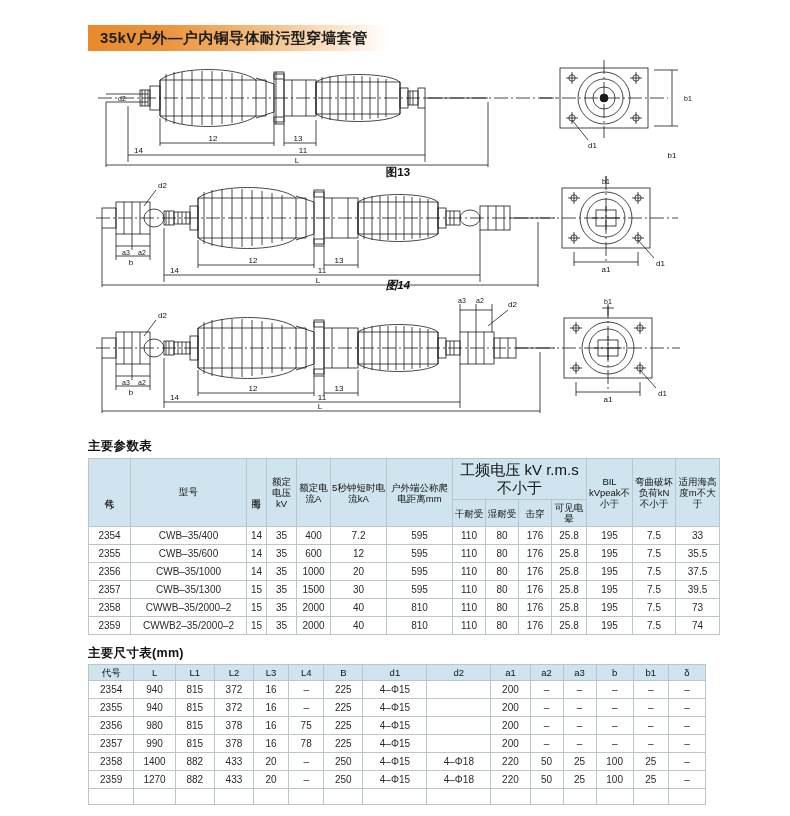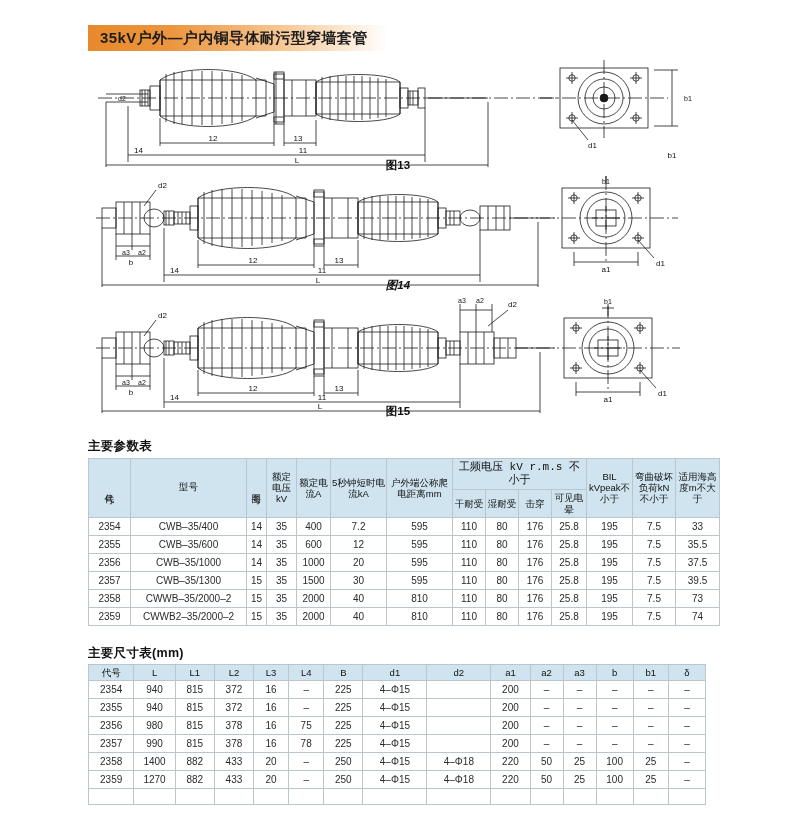--- a/index.html
+++ b/index.html
@@ -64,21 +64,21 @@
   }
   tbody td{
     background:#ffffff;
     height:17px;
     font-size:10px;
     color:#2a2a2a;
   }
   .tbl-params{position:absolute;left:88px;top:458px;width:618px;}
   .tbl-dims{position:absolute;left:88px;top:664px;width:618px;}
   .hcell{display:block;padding:2px 1px;}
-  .grp{font-size:11px;line-height:1.2;font-family:Liberation Mono, monospace;}
+  .grp{font-size:15px;line-height:1.2;}
   .model{letter-spacing:.2px;font-family:Liberation Serif, serif;}
   .vert{
     writing-mode:vertical-rl;
     text-orientation:upright;
     letter-spacing:1px;
     display:inline-block;
     line-height:1;
   }
   .empty-row td{height:15px;}
 </style>
@@ -200,21 +200,21 @@
           <text x="210" y="83" text-anchor="middle">13</text>
           <text x="46" y="95">14</text>
           <text x="215" y="95" text-anchor="middle">11</text>
           <text x="209" y="105" text-anchor="middle">L</text>
           <text x="500" y="90">d1</text>
           <text x="584" y="100" text-anchor="middle">b1</text>
           <text x="30" y="43" font-size="7">d2</text>
           <text x="596" y="43" font-size="7">b1</text>
         </g>
       </svg>
-      <div class="fig-caption" style="top:100px;">图13</div>
+      <div class="fig-caption" style="top:107px;">图13</div>
     </div>
 
     <div class="fig" style="top:118px;">
       <svg width="620" height="112" viewBox="0 0 620 112">
         <g stroke="#1a1a1a" fill="none" stroke-width="0.8">
           <line x1="8" y1="42" x2="470" y2="42" stroke-dasharray="14,3,2,3"></line>
 
           <rect x="14" y="32" width="14" height="20"></rect>
           <rect x="28" y="26" width="34" height="32"></rect>
           <line x1="36" y1="26" x2="36" y2="58"></line>
@@ -493,21 +493,20 @@
           <text x="165" y="95" text-anchor="middle">12</text>
           <text x="251" y="95" text-anchor="middle">13</text>
           <text x="82" y="104">14</text>
           <text x="234" y="104" text-anchor="middle">11</text>
           <text x="232" y="113" text-anchor="middle">L</text>
           <text x="520" y="106" text-anchor="middle">a1</text>
           <text x="570" y="100">d1</text>
           <text x="520" y="8" text-anchor="middle" font-size="7">b1</text>
         </g>
       </svg>
-      <div class="fig-caption" style="top:108px;">图15</div>
     </div>
   </div>
 
   <div class="sec-title" style="top:438px;text-align:right;">主要参数表</div>
 
   <table class="tbl-params">
     <colgroup>
       <col style="width:42px">
         <col style="width:116px">
         <col style="width:20px">

